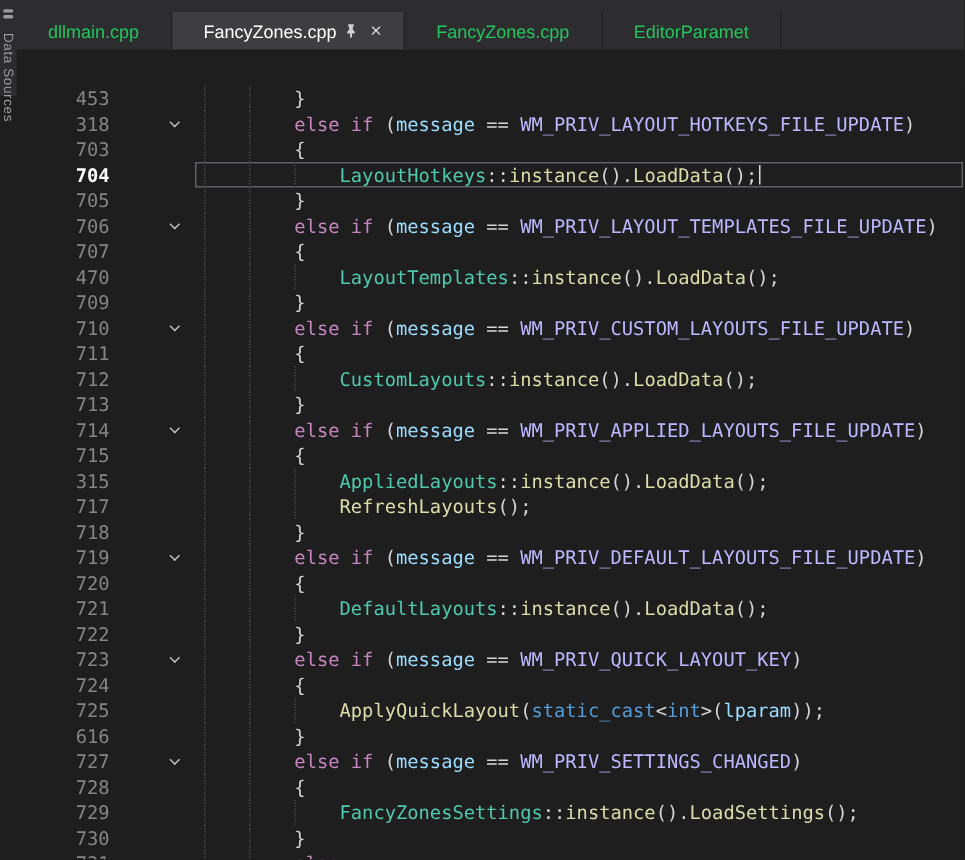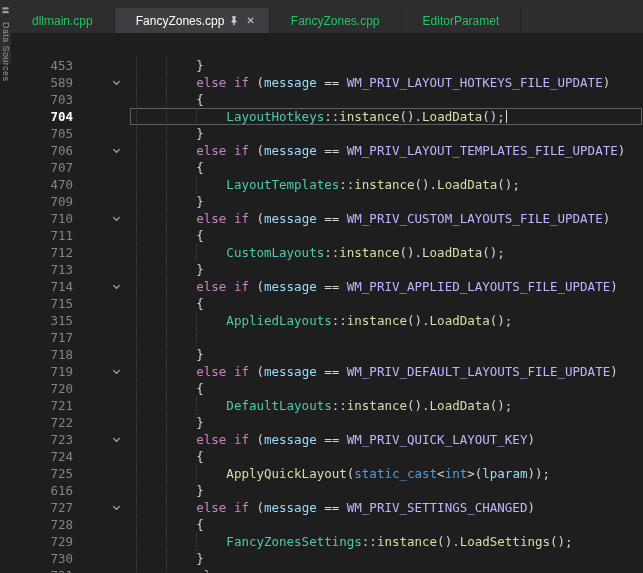--- a/index.html
+++ b/index.html
@@ -64,21 +64,21 @@
   </div>
 
 
   <div class="editor">
       <div class="row">
         <span class="ln">453</span>
         <span class="fold"></span>
         <span class="code"><span class="guide" style="left: 0px;"></span><span class="guide" style="left: 30.12px;"></span><span class="txt" style="margin-left: 60.24px;"><span style="color: rgb(212, 212, 212);">}</span></span></span>
       </div>
       <div class="row">
-        <span class="ln">589</span>
+        <span class="ln">318</span>
         <span class="fold">
           <span class="chev"></span>
         </span>
         <span class="code"><span class="guide" style="left: 0px;"></span><span class="guide" style="left: 30.12px;"></span><span class="txt" style="margin-left: 60.24px;"><span style="color: rgb(197, 134, 192);">else</span><span style="color: rgb(212, 212, 212);"> </span><span style="color: rgb(197, 134, 192);">if</span><span style="color: rgb(212, 212, 212);"> (</span><span style="color: rgb(156, 220, 254);">message</span><span style="color: rgb(212, 212, 212);"> == </span><span style="color: rgb(190, 183, 255);">WM_PRIV_LAYOUT_HOTKEYS_FILE_UPDATE</span><span style="color: rgb(212, 212, 212);">)</span></span></span>
       </div>
       <div class="row">
         <span class="ln">703</span>
         <span class="fold"></span>
         <span class="code"><span class="guide" style="left: 0px;"></span><span class="guide" style="left: 30.12px;"></span><span class="txt" style="margin-left: 60.24px;"><span style="color: rgb(212, 212, 212);">{</span></span></span>
       </div>
@@ -150,21 +150,21 @@
         <span class="code"><span class="guide" style="left: 0px;"></span><span class="guide" style="left: 30.12px;"></span><span class="txt" style="margin-left: 60.24px;"><span style="color: rgb(212, 212, 212);">{</span></span></span>
       </div>
       <div class="row">
         <span class="ln">315</span>
         <span class="fold"></span>
         <span class="code"><span class="guide" style="left: 0px;"></span><span class="guide" style="left: 30.12px;"></span><span class="guide" style="left: 60.24px;"></span><span class="txt" style="margin-left: 90.36px;"><span style="color: rgb(78, 201, 176);">AppliedLayouts</span><span style="color: rgb(212, 212, 212);">::</span><span style="color: rgb(220, 220, 170);">instance</span><span style="color: rgb(212, 212, 212);">().</span><span style="color: rgb(220, 220, 170);">LoadData</span><span style="color: rgb(212, 212, 212);">();</span></span></span>
       </div>
       <div class="row">
         <span class="ln">717</span>
         <span class="fold"></span>
-        <span class="code"><span class="guide" style="left: 0px;"></span><span class="guide" style="left: 30.12px;"></span><span class="guide" style="left: 60.24px;"></span></span>
+        <span class="code"><span class="guide" style="left: 0px;"></span><span class="guide" style="left: 30.12px;"></span><span class="guide" style="left: 60.24px;"></span><span class="txt" style="margin-left: 90.36px;"><span style="color: rgb(220, 220, 170);">RefreshLayouts</span><span style="color: rgb(212, 212, 212);">();</span></span></span>
       </div>
       <div class="row">
         <span class="ln">718</span>
         <span class="fold"></span>
         <span class="code"><span class="guide" style="left: 0px;"></span><span class="guide" style="left: 30.12px;"></span><span class="txt" style="margin-left: 60.24px;"><span style="color: rgb(212, 212, 212);">}</span></span></span>
       </div>
       <div class="row">
         <span class="ln">719</span>
         <span class="fold">
           <span class="chev"></span>

